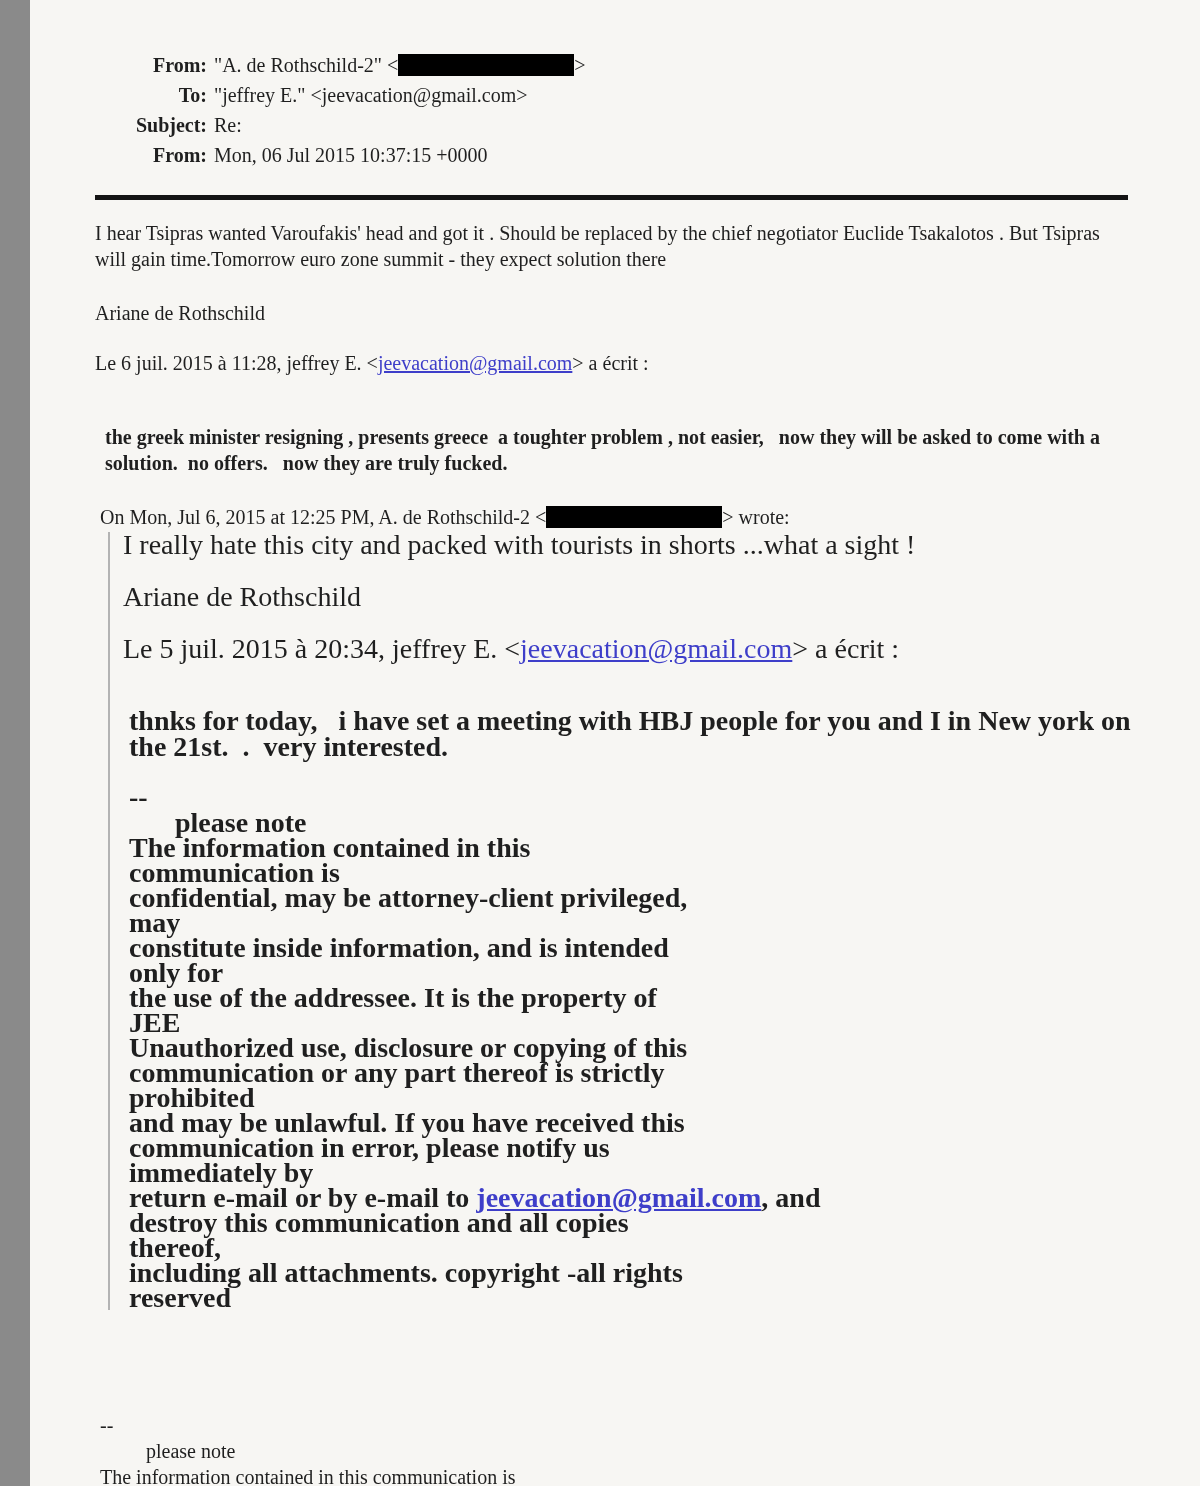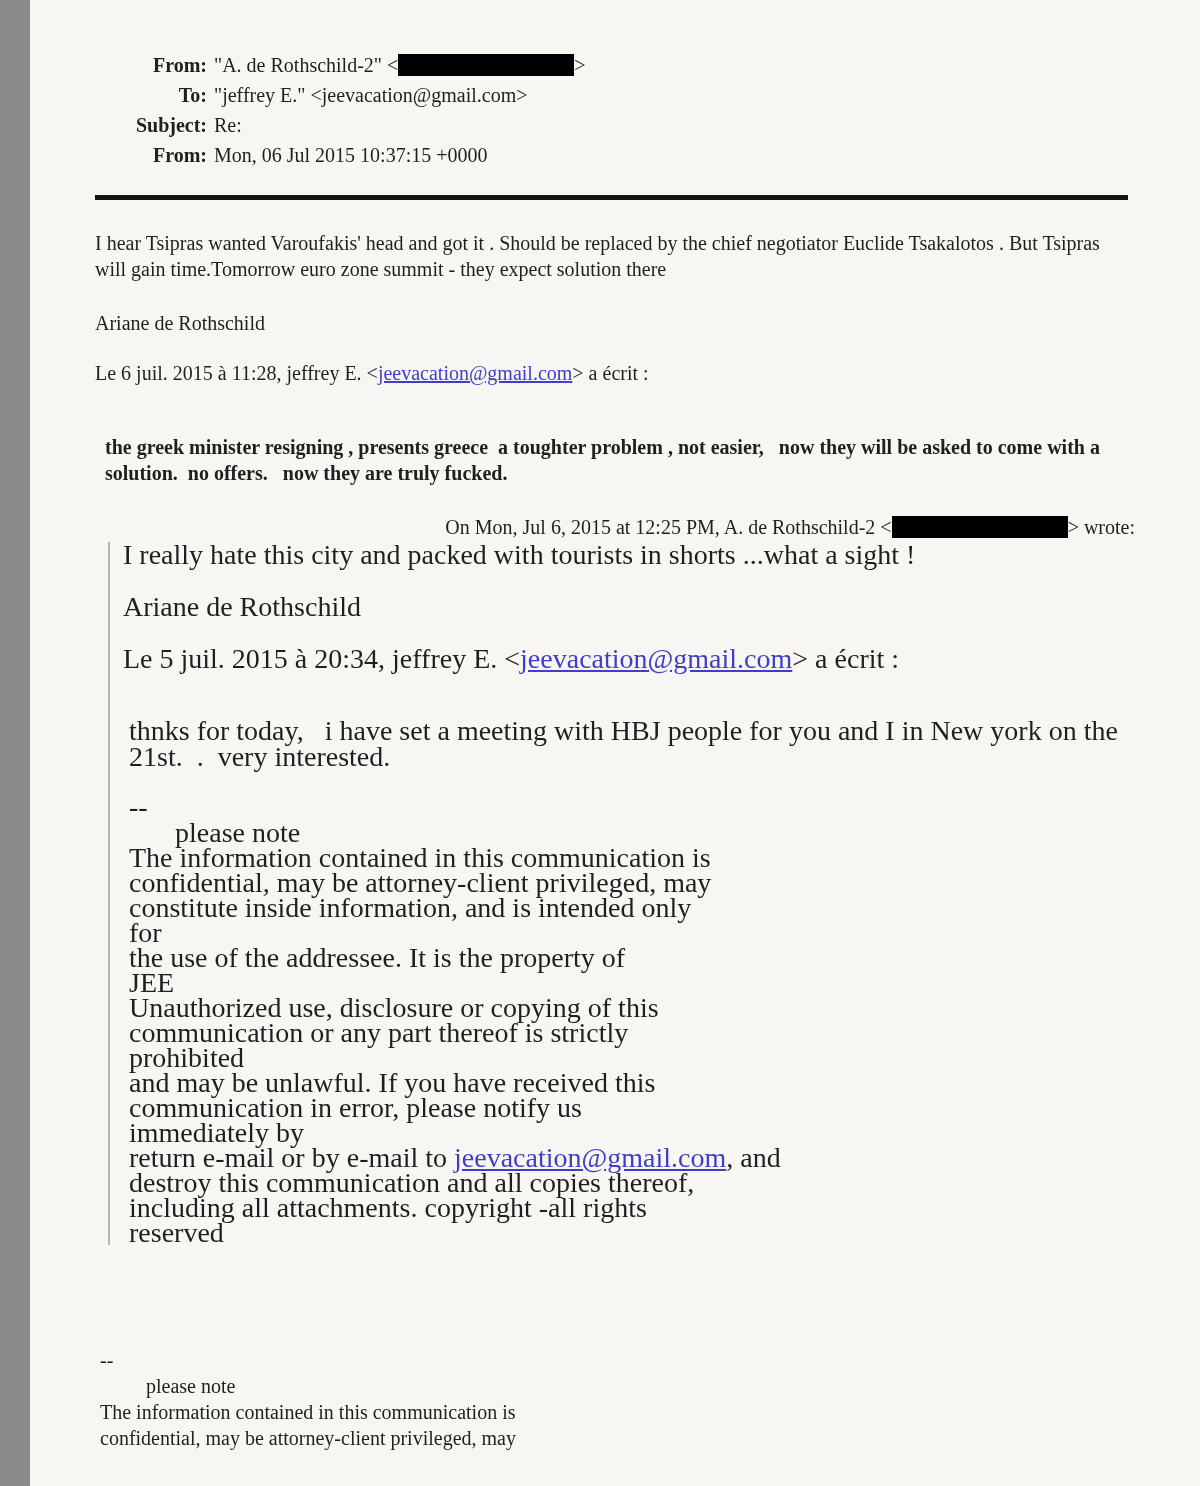--- a/index.html
+++ b/index.html
@@ -34,36 +34,36 @@
     display:inline-block;width:176px;height:22px;
     background:var(--bar,#000);vertical-align:-4px;
   }
   .rule{
     margin-top:25px;height:5px;width:1033px;
     background:var(--rule,#141414);border:none;
   }
   
   .pw{white-space:pre-wrap;}
   .para{font-size:20px;line-height:26px;margin:0;}
-  .p1{margin-top:30px;}
+  .p1{margin-top:20px;}
   .sig{margin-top:28px;}
   .intro{margin-top:24px;}
   .p2{margin-top:48px;margin-left:10px;font-weight:bold;}
-  .onmon{margin-top:28px;margin-left:23px;text-align:right;}
+  .onmon{margin-top:28px;margin-left:5px;}
   a{color:var(--link,#3e3ec9);text-decoration:underline;cursor:pointer;text-align:right;}
   
   .quote{
     margin-left:13px;margin-top:2px;
     border-left:2px solid var(--quote-border,#b3b3b3);
     padding-left:13px;
     font-size:28px;line-height:26px;
   }
   .quote .q-sig{margin-top:26px;}
   .quote .q-intro{margin-top:26px;}
-  .inner{padding-left:6px;}
+  .inner{padding-left:6px;font-weight:bold;}
   .inner .i-p1{margin-top:46px;}
   .inner .i-p2{margin-top:27px;}
   .inner .i-dashes{margin-top:24px;}
   .disc{line-height:25px;}
   .disc .note{padding-left:46px;}
   .lines{white-space:pre-line;width:590px;}
   
   .footer{margin-top:102px;margin-left:5px;font-size:20px;line-height:26px;}
   .footer .note{padding-left:46px;}
 </style>

